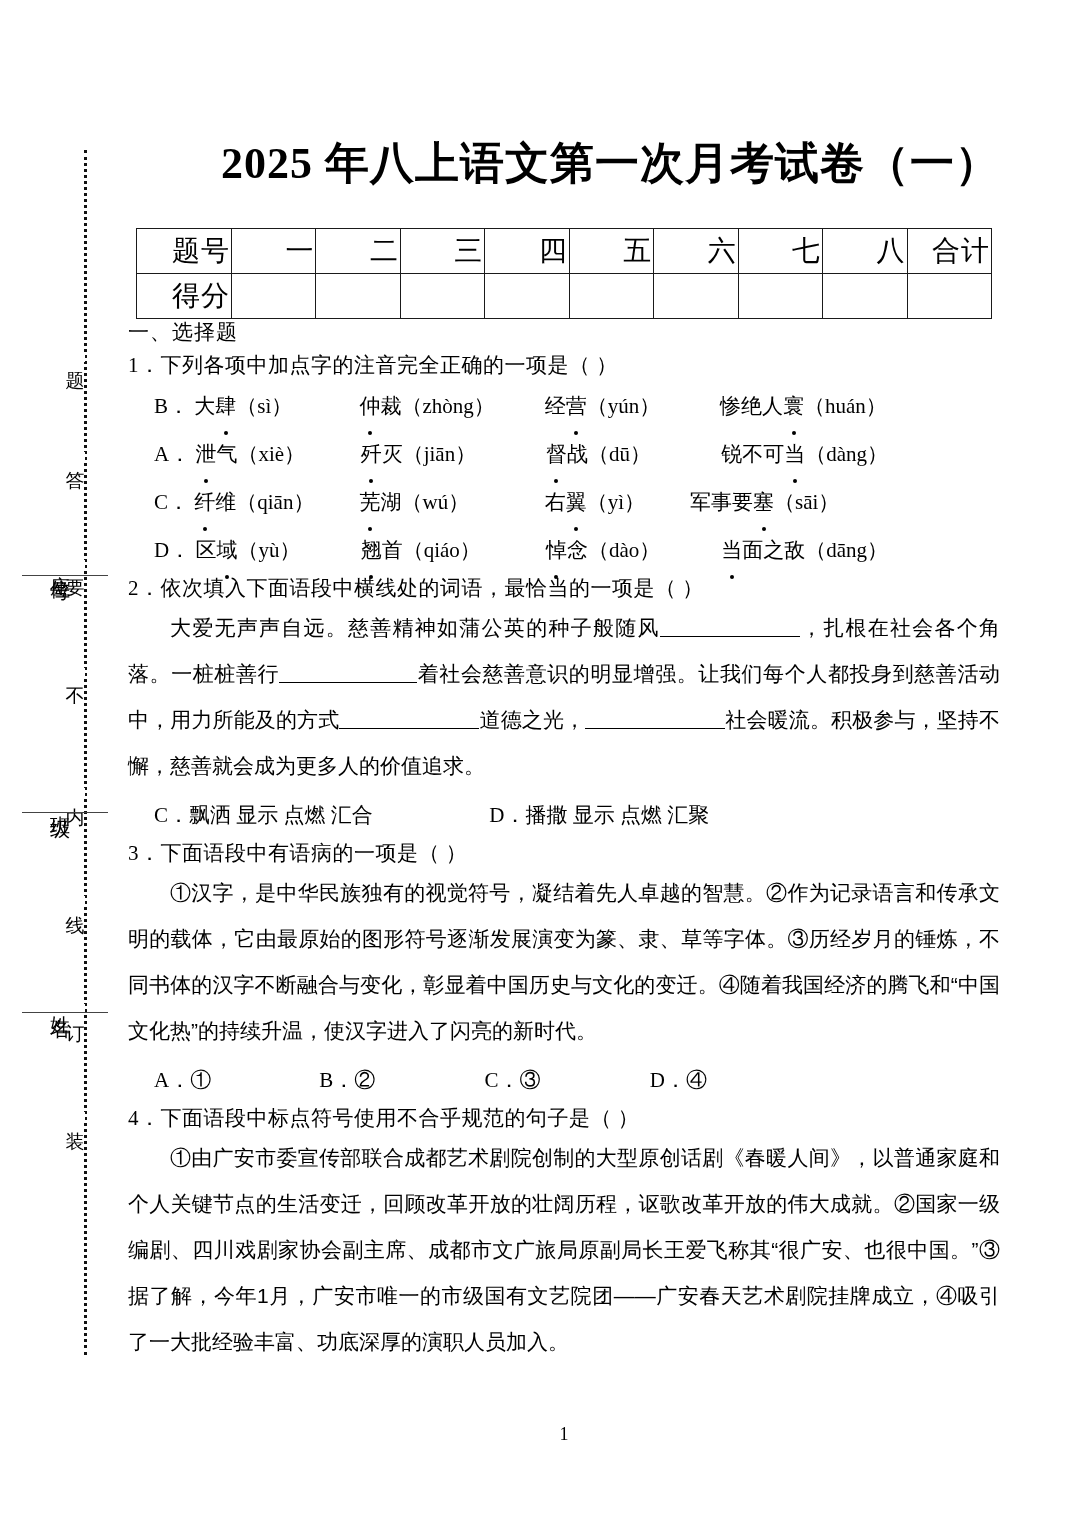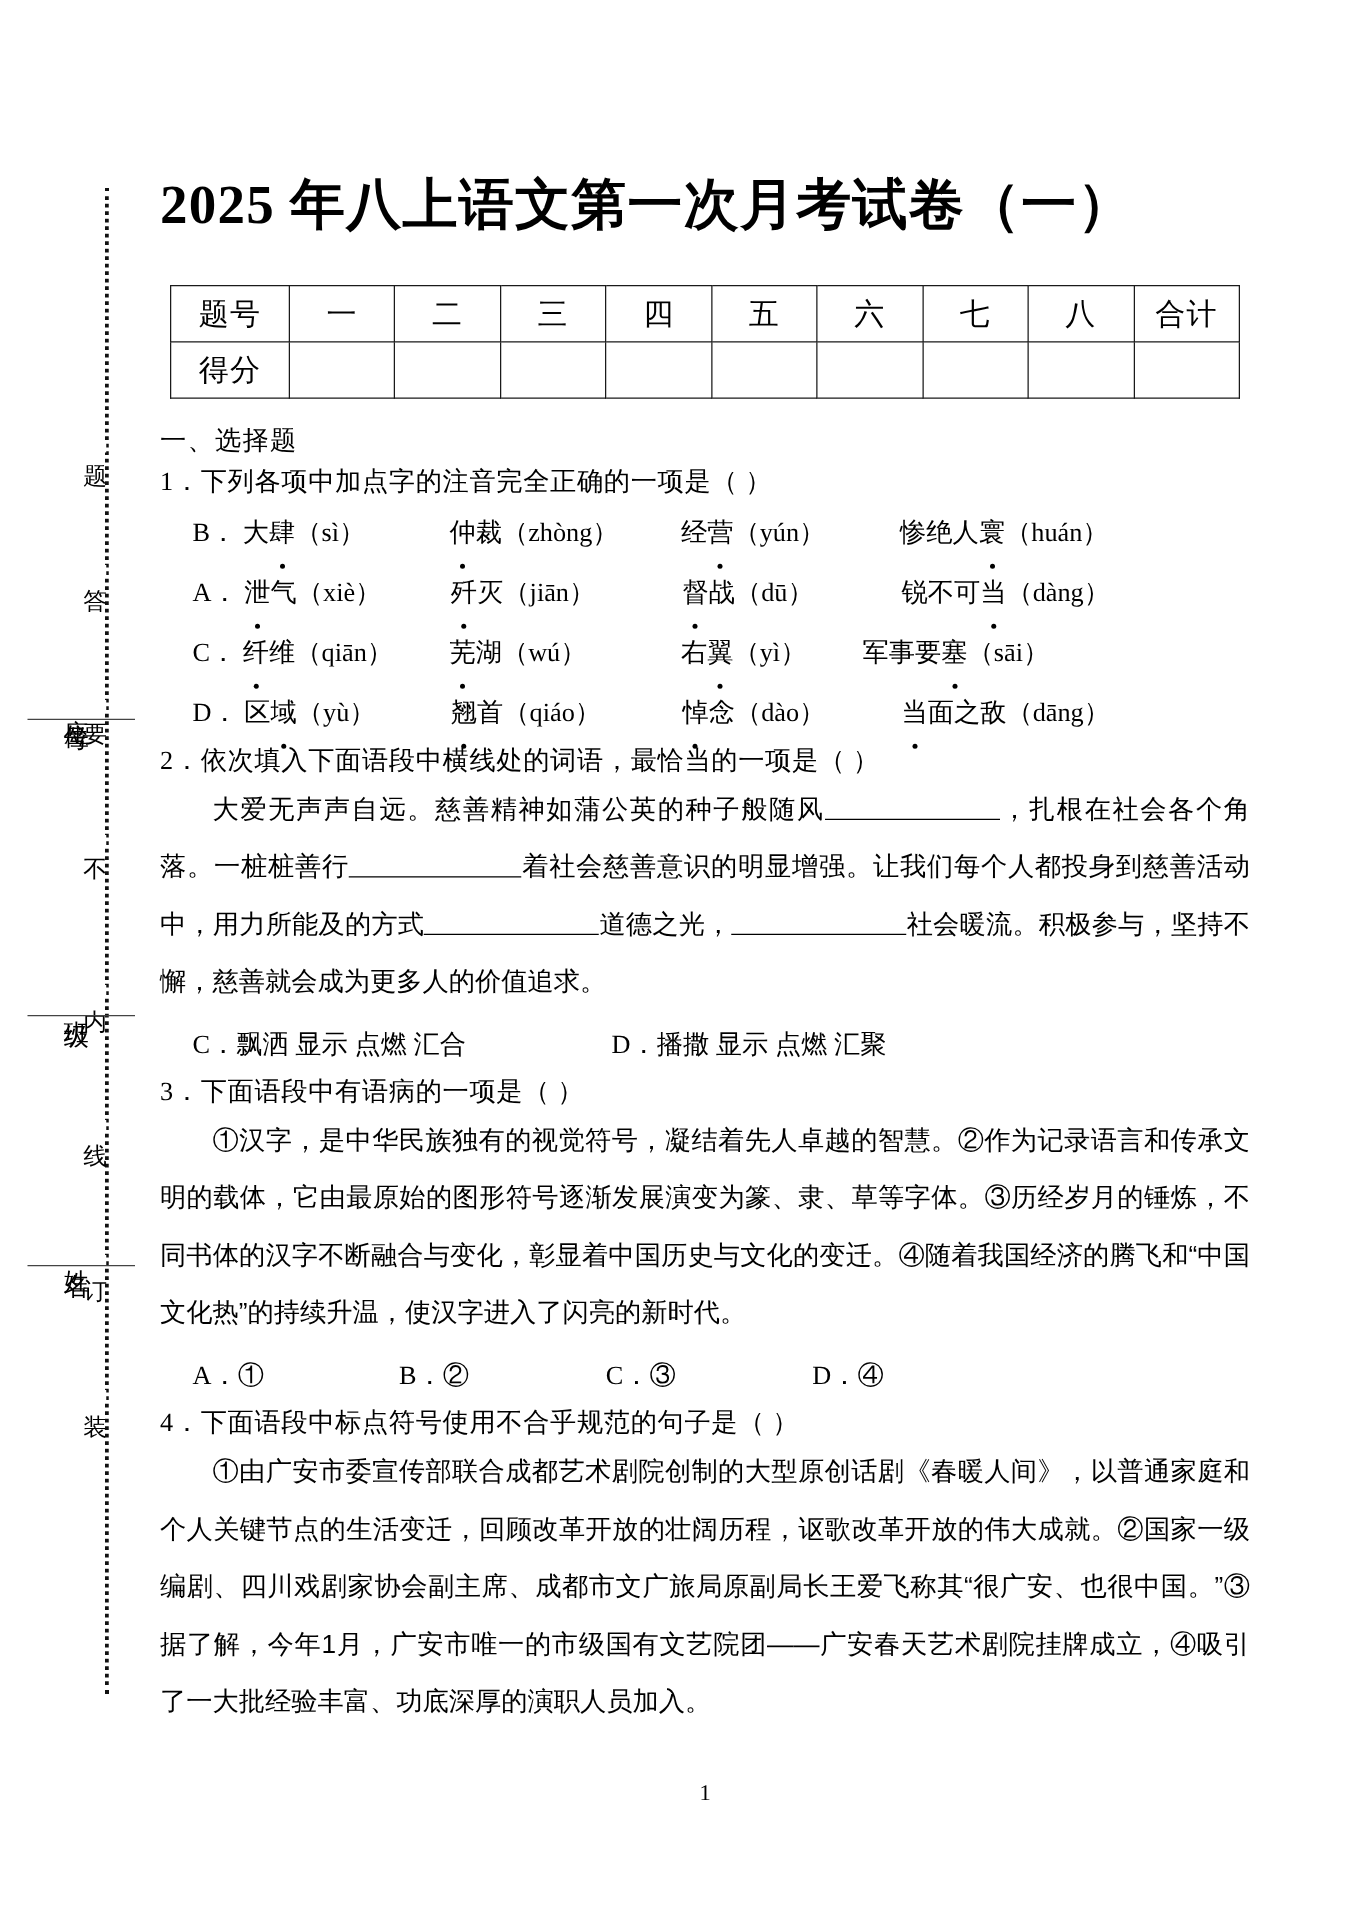--- a/index.html
+++ b/index.html
@@ -83,21 +83,21 @@
     top: 0;
     width: 872px;
     height: 1527px;
   }
 
   #paper-title {
     position: absolute;
     left: 0;
     top: 134px;
     width: 872px;
-    text-align: left;
+    text-align: right;
     font-size: 44px;
     font-weight: 700;
     letter-spacing: 1px;
     font-family: "Liberation Serif", "DejaVu Serif", serif;
     white-space: nowrap;
   }
 
   
   #score-table-wrap {
     position: absolute;
@@ -106,33 +106,33 @@
     width: 856px;
   }
   table.score-table {
     border-collapse: collapse;
     width: 856px;
     table-layout: fixed;
   }
   table.score-table td {
     border: 1px solid #1a1a1a;
     height: 42px;
-    text-align: center;
+    text-align: right;
     vertical-align: middle;
-    font-size: 24px;
+    font-size: 28px;
     font-family: "Liberation Serif", "DejaVu Serif", serif;
     letter-spacing: 1px;
   }
   table.score-table td.rowhead { width: 92px; }
 
   
   #body-content {
     position: absolute;
     left: 0;
-    top: 342px;
+    top: 322px;
     width: 872px;
     font-size: 21px;
     line-height: 1.0;
   }
   .sec-head {
     font-size: 21px;
     letter-spacing: 1px;
     margin: 0 0 12px 0;
     font-family: "Liberation Serif", "DejaVu Serif", serif;
   }

